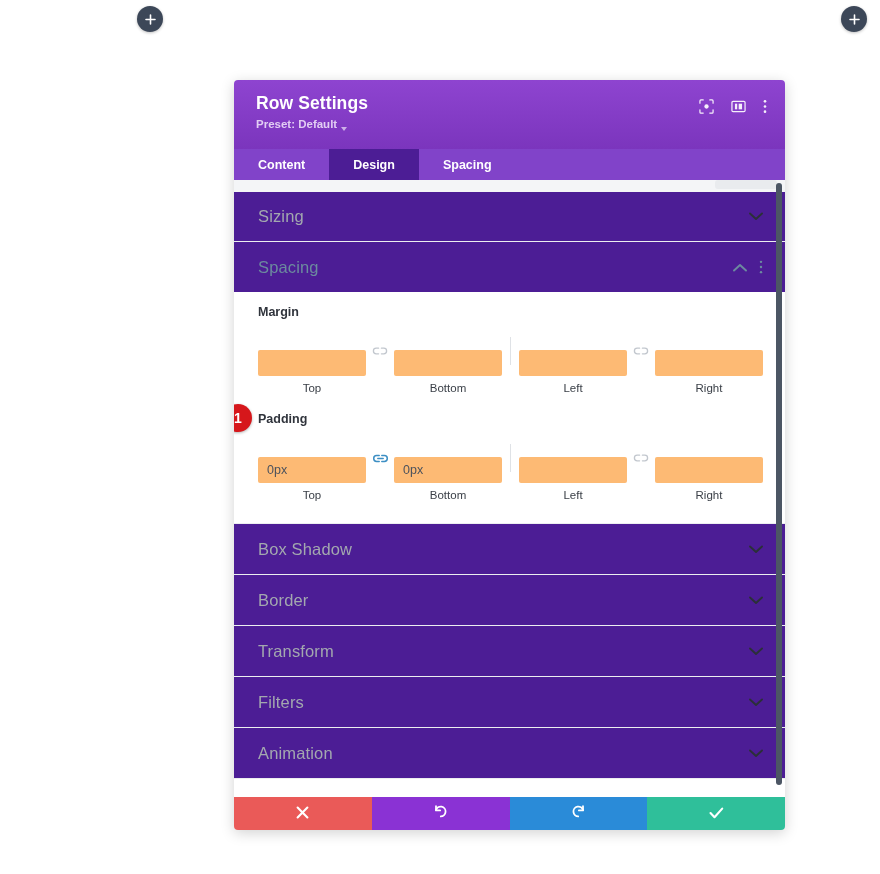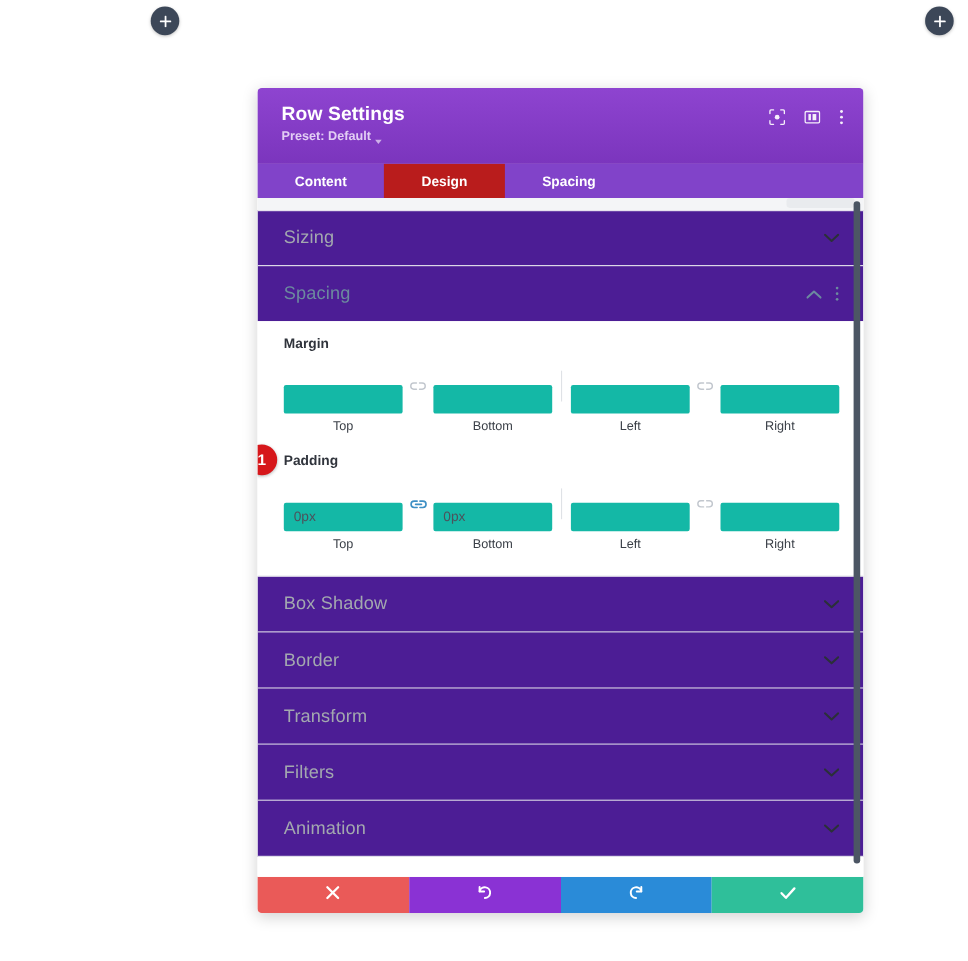--- a/index.html
+++ b/index.html
@@ -89,30 +89,30 @@
   
   .tabs {
     background: #8143c9;
     display: flex;
     flex: 0 0 auto;
     height: 31px;
     position: relative;
     z-index: 3;
   }
   .tab {
-    padding: 0 34px;
+    padding: 0 24px;
     display: flex;
     align-items: center;
     color: #ffffff;
     font-size: 12.5px;
     font-weight: bold;
     cursor: pointer;
     height: 100%;
   }
-  .tab.active { background: #b91c1c; }
+  .tab.active { background: #4c1d95; }
 
   
   .modal-body {
     flex: 1 1 auto;
     position: relative;
     background: #ffffff;
     overflow: hidden;
   }
 
   
@@ -182,21 +182,21 @@
   }
   .pair-sep {
     width: 1px;
     height: 28px;
     background: #dfe2e6;
     margin: 0 8px;
     flex: 0 0 auto;
   }
   .inp {
     height: 26px;
-    background: #14b8a6;
+    background: #fdba74;
     border: none;
     border-radius: 2px;
     width: 100%;
     font-size: 12.5px;
     color: #4c525c;
     padding: 0 9px;
     font-family: "Liberation Sans", sans-serif;
     outline: none;
   }
   .inp::placeholder { color: #9aa0a8; }

